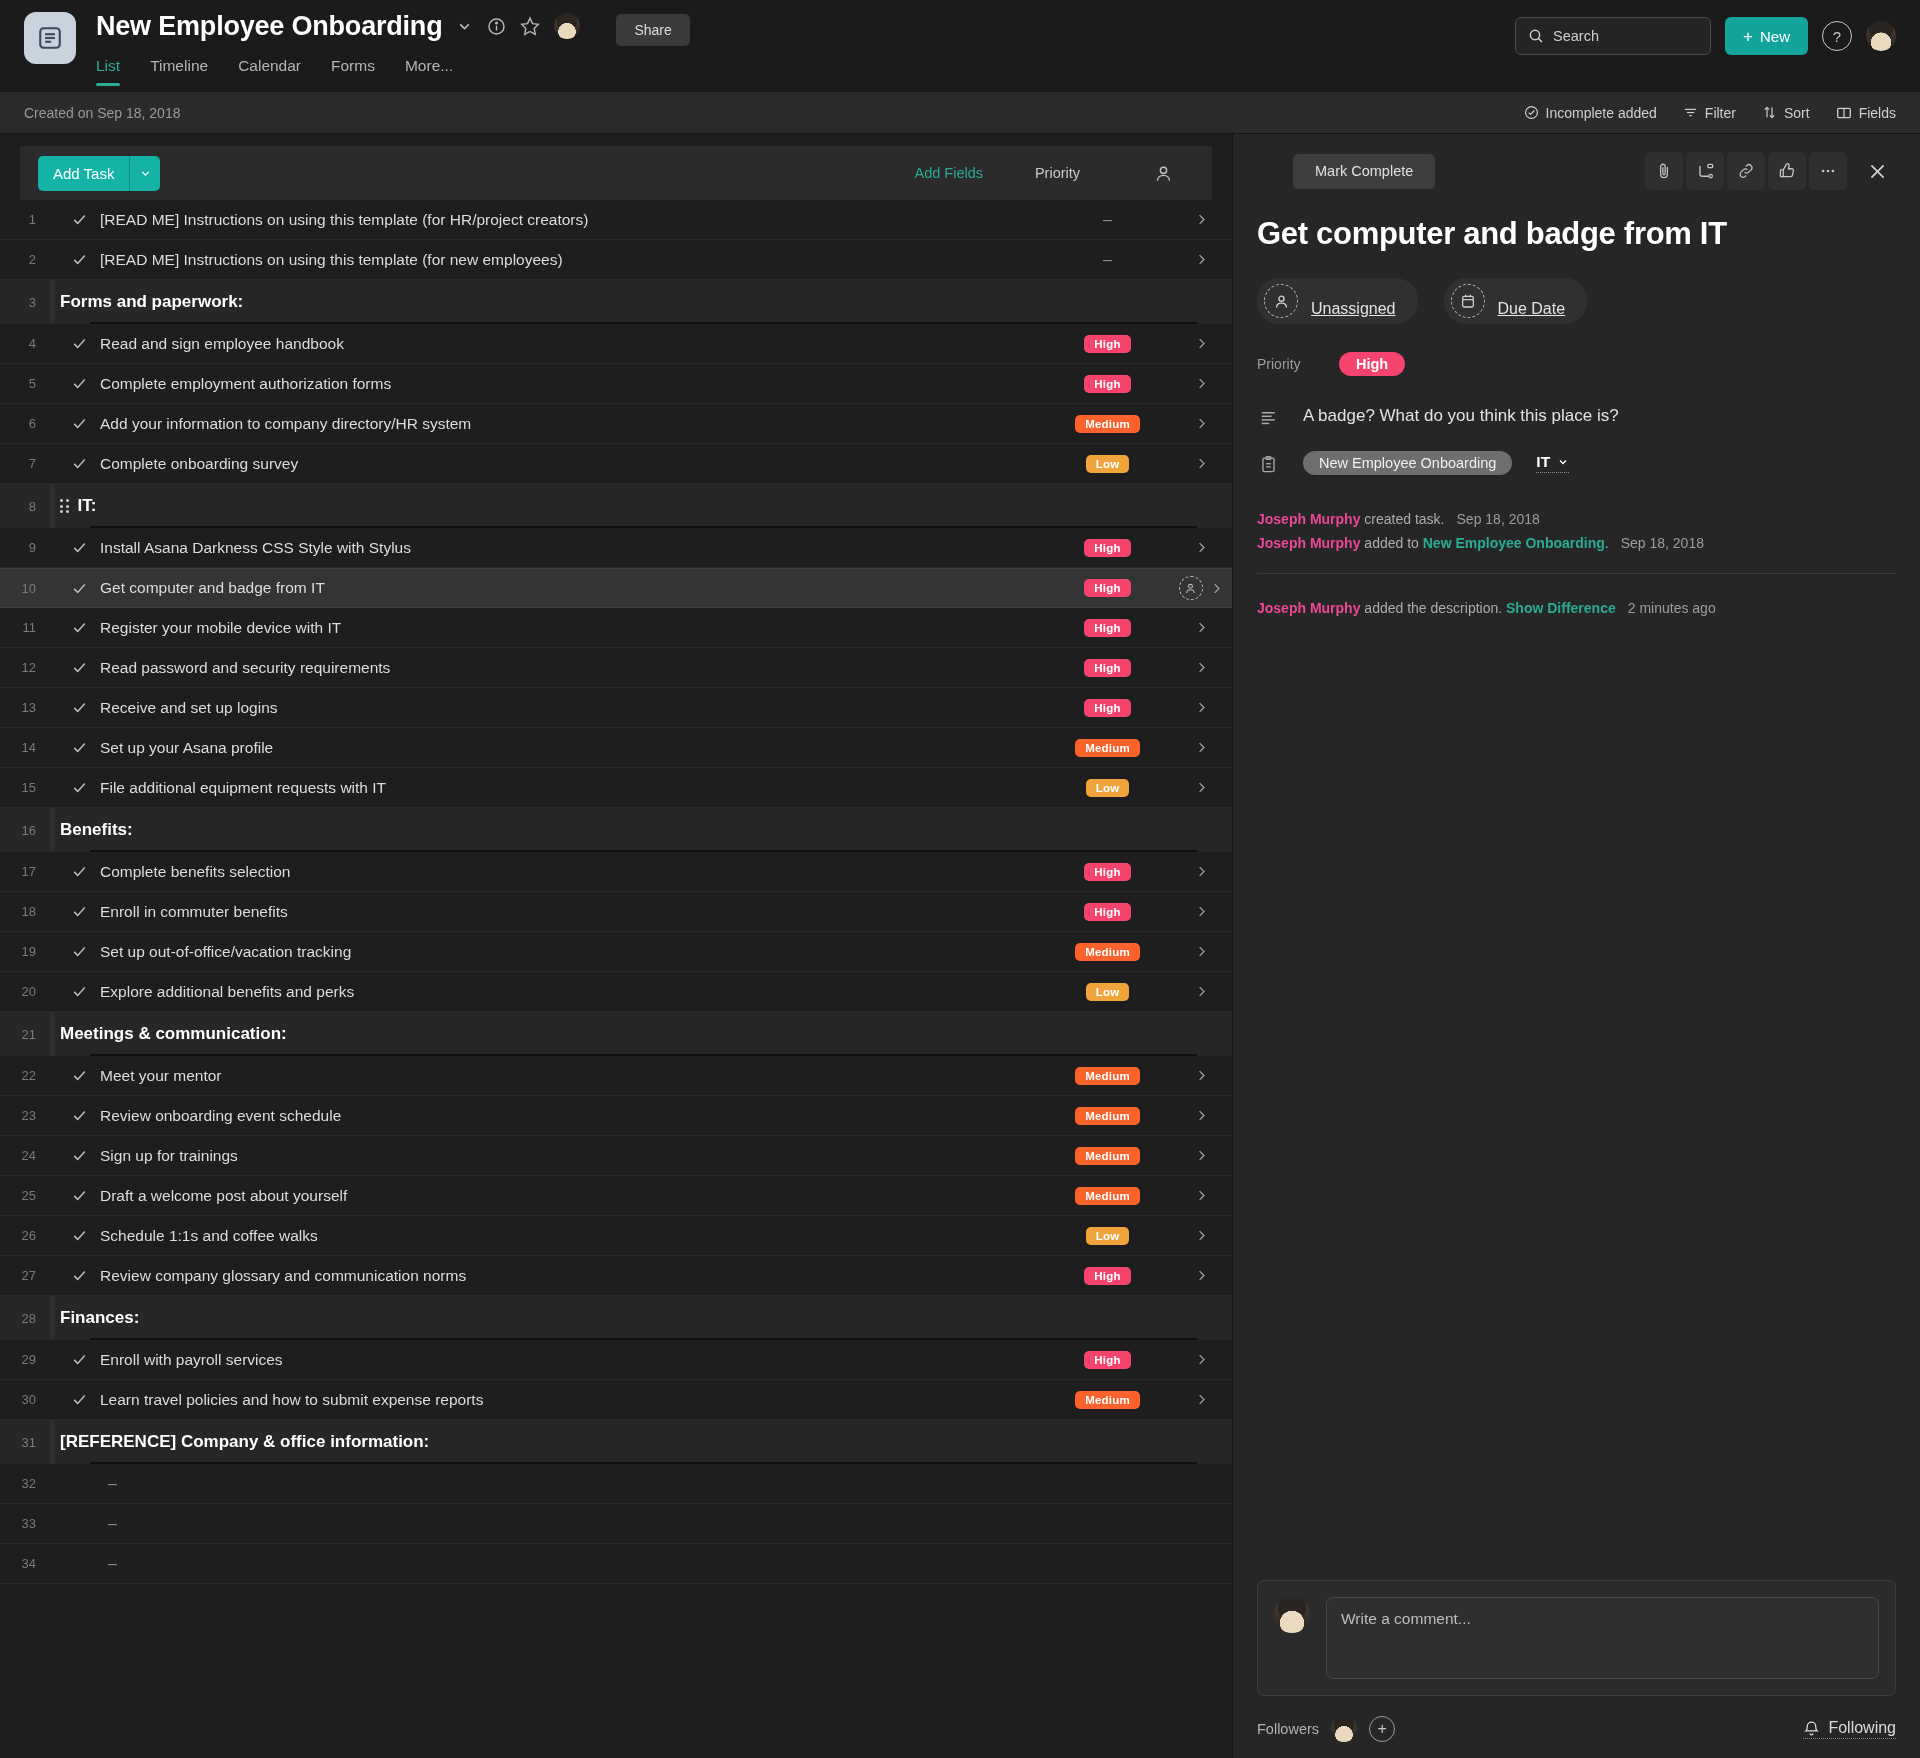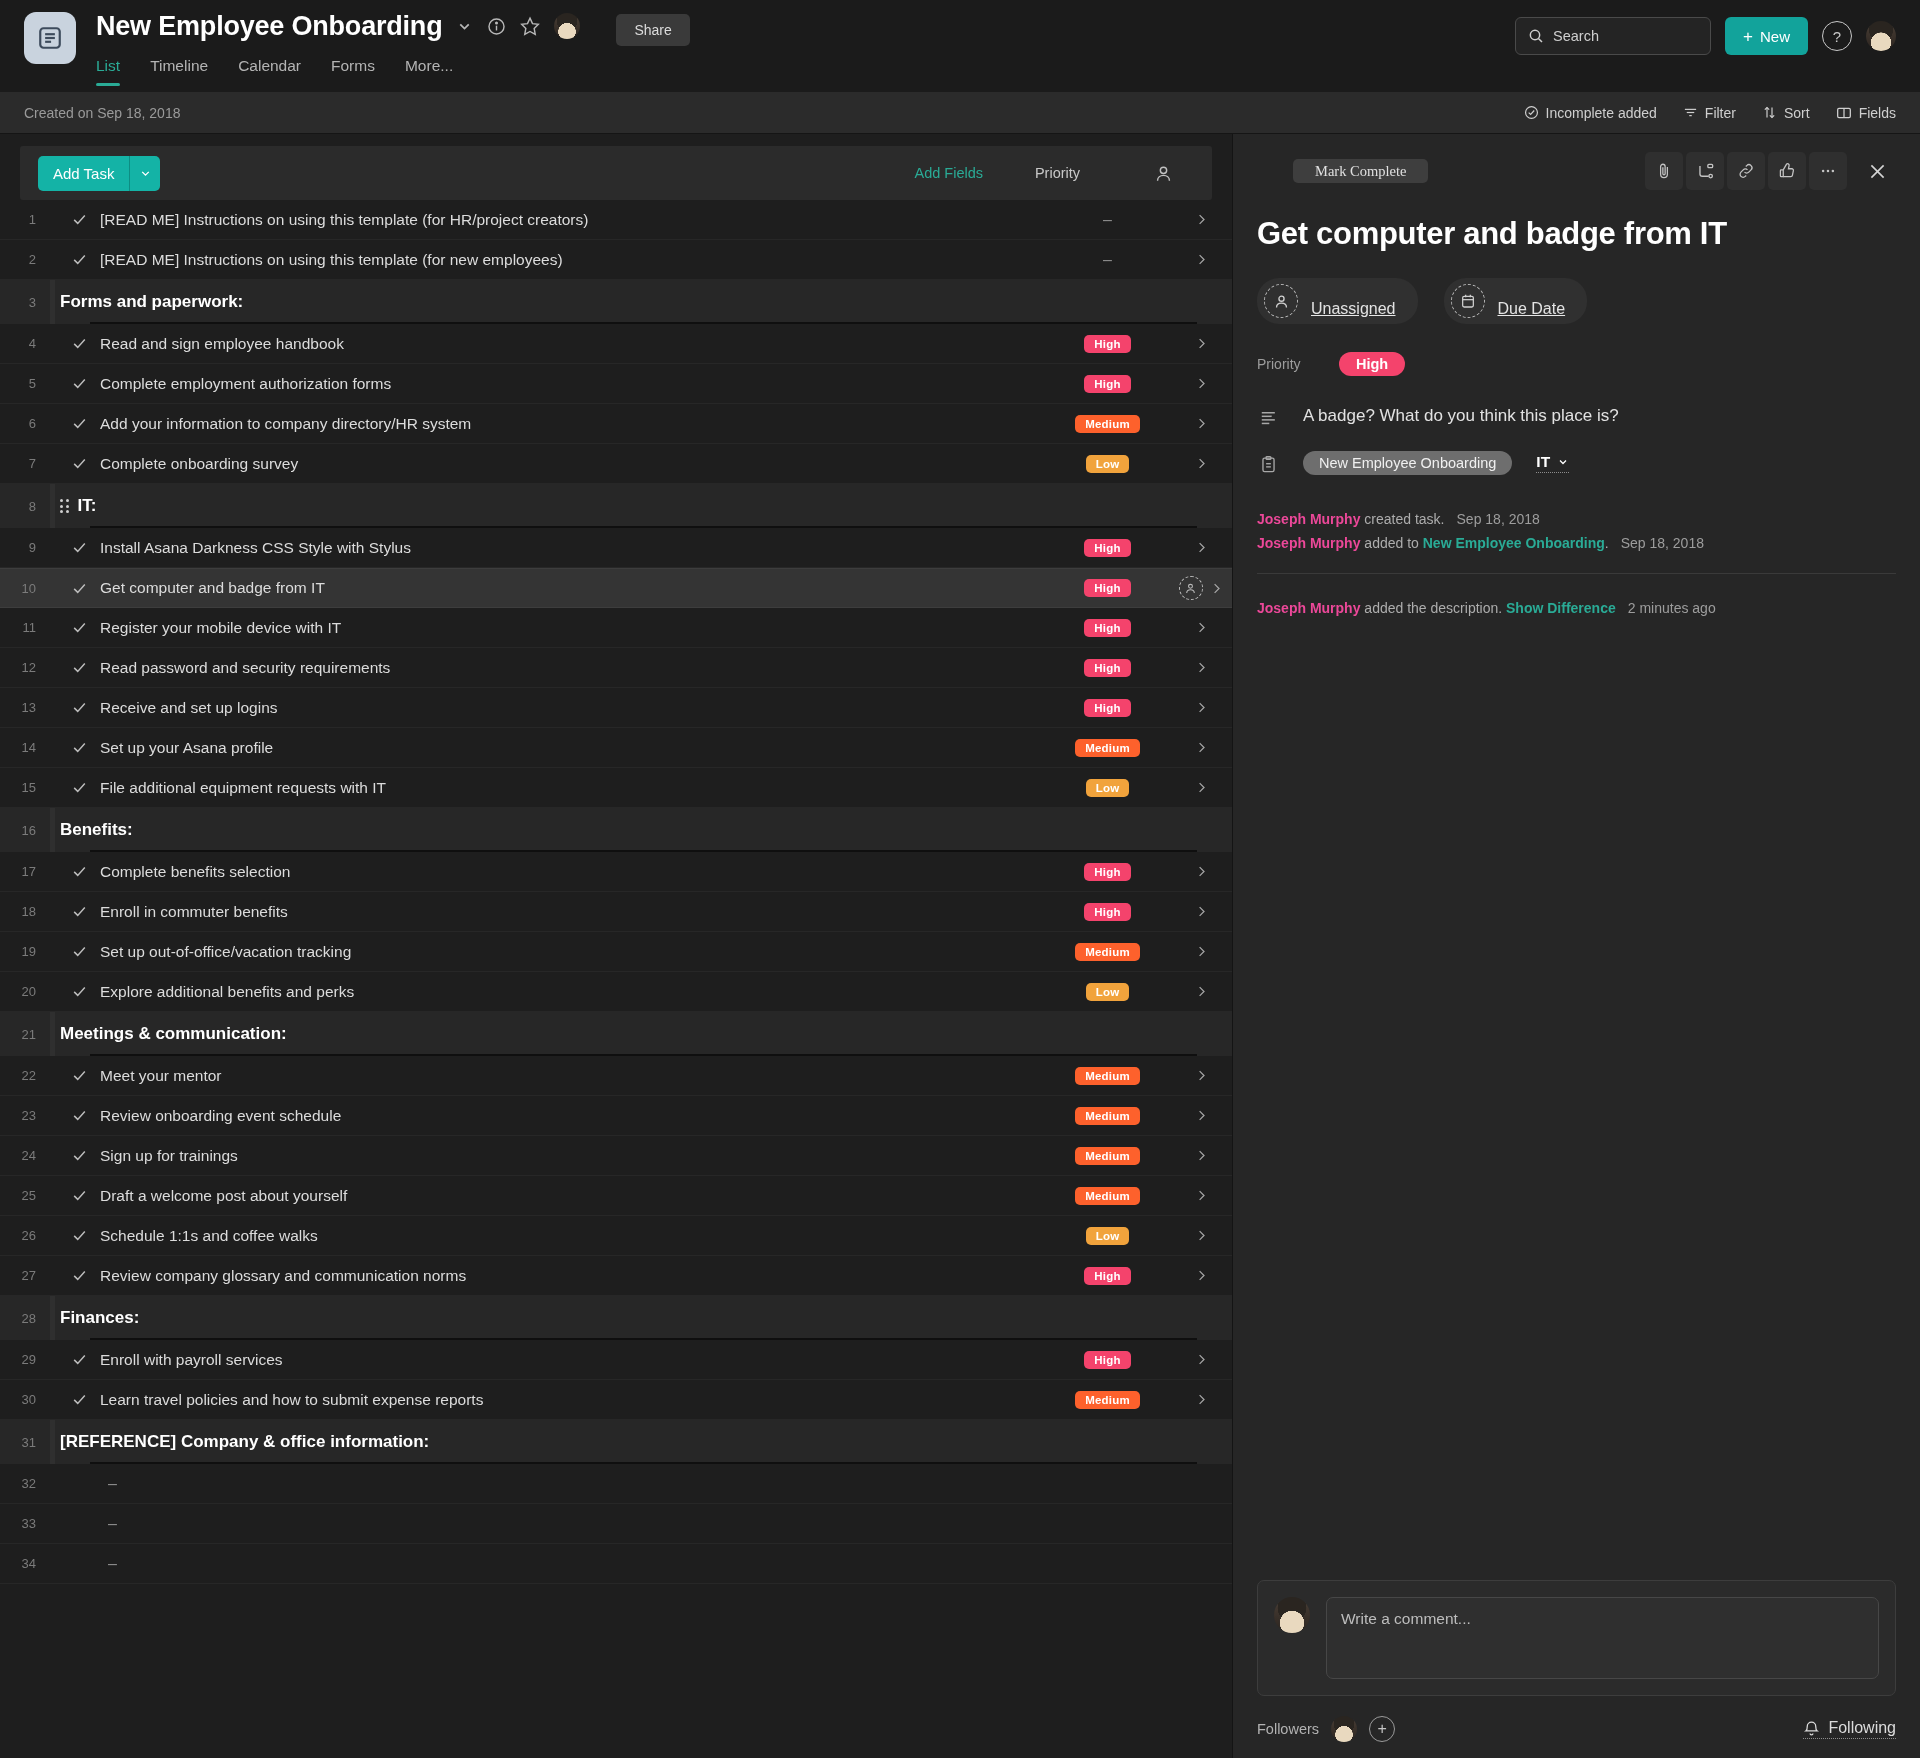--- a/index.html
+++ b/index.html
@@ -161,21 +161,21 @@
   
   .detailpane {
     flex: 1; background: #262626; border-left: 1px solid #141414;
     display: flex; flex-direction: column; position: relative; min-width: 0;
   }
   .detail-head {
     height: 74px; display: flex; align-items: center; padding: 0 24px; gap: 10px; flex: none;
   }
   .mark-complete {
     background: #3e3e3e; color: #e0e0e0; border: none; border-radius: 5px;
-    height: 24px; padding: 0 22px; font-size: 14.5px; font-family: Liberation Serif, serif;
+    height: 35px; padding: 0 22px; font-size: 14.5px; font-family: Liberation Sans, sans-serif;
     cursor: pointer; margin-left: 36px;
   }
   .head-actions { margin-left: auto; display: flex; align-items: center; gap: 3px; }
   .hbtn {
     width: 38px; height: 38px; border-radius: 5px; background: #2f2f2f;
     display: flex; align-items: center; justify-content: center; color: #c4c4c4; cursor: pointer;
   }
   .close-x { width: 38px; height: 38px; display: flex; align-items: center; justify-content: center; color: #d5d5d5; cursor: pointer; margin-left: 8px; }
 
   .detail-body { padding: 0 24px; flex: 1; overflow: hidden; }

